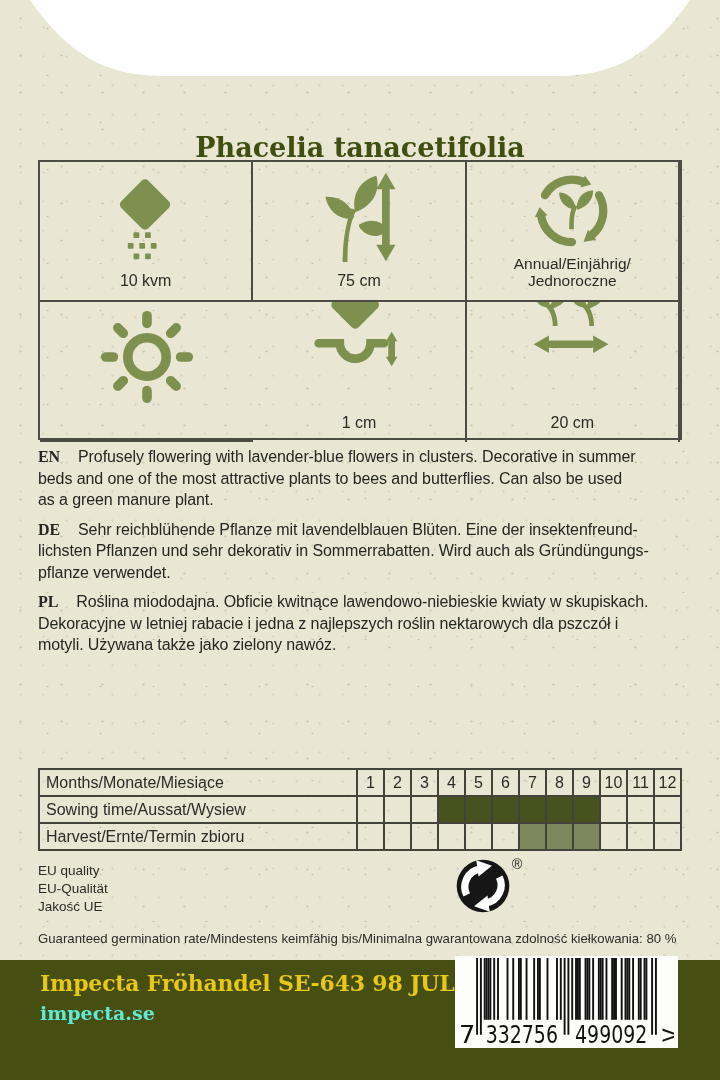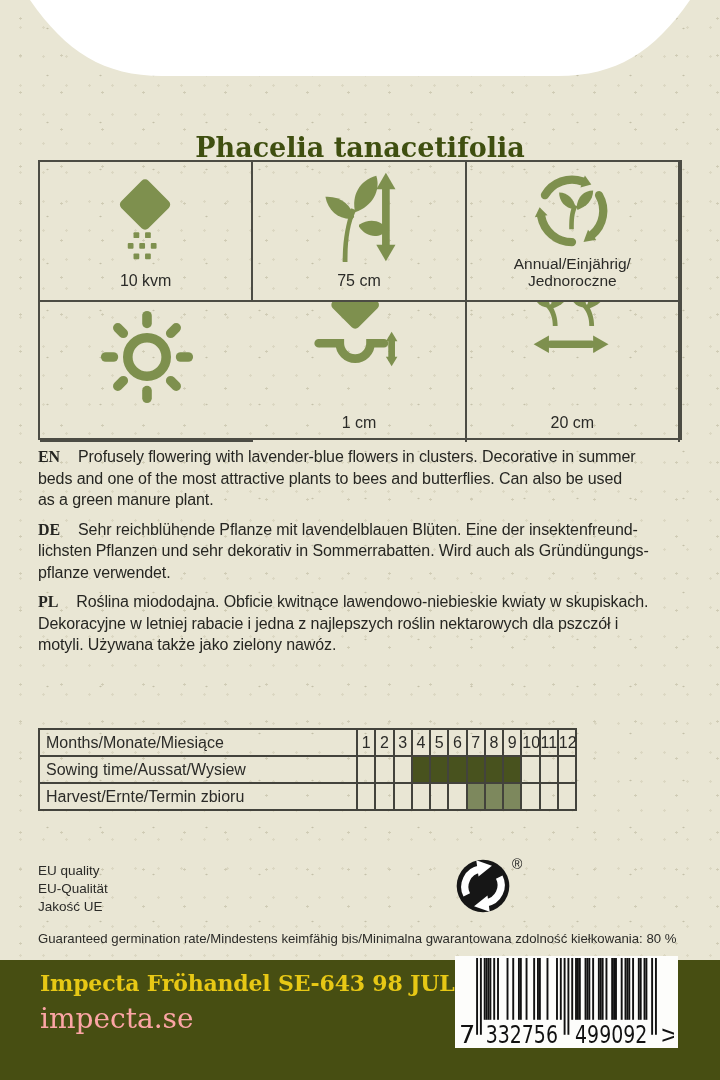--- a/index.html
+++ b/index.html
@@ -27,36 +27,36 @@
   .icon-wrap{flex:1;display:flex;align-items:center;justify-content:center;width:100%;}
   .icon-label{font-size:16px;color:#2b2b28;text-align:center;white-space:pre-line;line-height:17px;
     margin-bottom:11px;min-height:17px;}
   .cell.two-line .icon-label{font-size:15.5px;}
   
   .descs{position:absolute;left:38px;top:446px;width:655px;}
   .desc{margin:0 0 8px 0;font-size:16px;line-height:21.5px;color:#262622;letter-spacing:-0.1px;}
   .lang{font-weight:700;margin-right:18px;font-family:Liberation Serif, serif;}
   .dtext{white-space:pre-line;}
   
-  .calendar{position:absolute;left:38px;top:728px;width:539px;border-collapse:collapse;table-layout:fixed;}
+  .calendar{position:absolute;left:38px;top:768px;width:644px;border-collapse:collapse;table-layout:fixed;}
   .calendar td{border:2px solid #43433c;height:25px;font-size:16px;color:#2b2b28;padding:0;}
   .calendar td.lbl{width:310px;text-align:left;padding-left:6px;}
   .calendar td.m{text-align:center;}
   
   .quality{position:absolute;left:38px;top:862px;font-size:13.5px;line-height:18px;color:#2b2b28;white-space:pre-line;}
   .greendot{position:absolute;left:455px;top:858px;width:76px;height:60px;}
   .greendot .rmark{position:absolute;left:57px;top:-2px;font-size:14px;color:#161616;}
   
   .germ{position:absolute;left:38px;top:931px;width:660px;font-size:13.2px;color:#2b2b28;}
   
   .footer{position:absolute;left:0;top:960px;width:720px;height:120px;background:#474e12;}
   .addr{position:absolute;left:40px;top:10px;font-family:"DejaVu Serif","Liberation Serif",serif;
     font-weight:700;font-size:22px;color:#e7c815;letter-spacing:-0.2px;}
   .site{position:absolute;left:40px;top:42px;font-family:"DejaVu Serif","Liberation Serif",serif;
-    font-weight:400;font-size:28px;color:#fca5a5;}
+    font-weight:700;font-size:19px;color:#5eead4;}
   .barcode-box{position:absolute;left:455px;top:-4px;width:223px;height:92px;background:#fdfdfb;
     display:flex;align-items:center;justify-content:center;}
   .qr-svg{display:block;}
 </style>
 </head>
 <body>
 
 <div class="packet">
 
   <svg class="top-cutout" width="720" height="82" viewBox="0 0 720 82">

